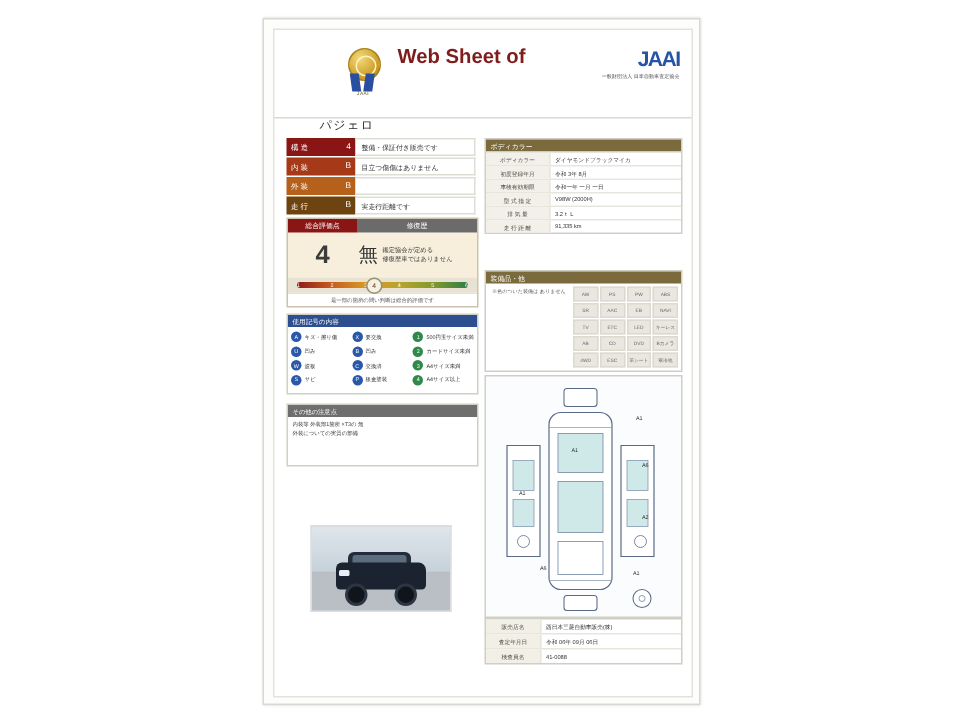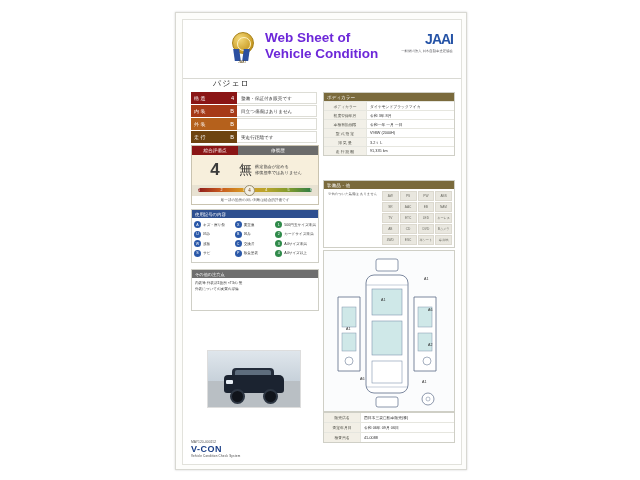--- a/index.html
+++ b/index.html
@@ -10,21 +10,21 @@
 
   
   .hdr{position:relative;height:58px;border-bottom:1px solid #d9d9d3;}
   .medal{position:absolute;left:46px;top:12px;width:26px;height:30px;}
   .medal .disc{position:absolute;left:3px;top:0;width:20px;height:20px;border-radius:50%;background:radial-gradient(circle at 35% 30%,#f4d979,#c89a23 70%,#8c6a10);border:1px solid #a8821a;}
   .medal .disc:after{content:"";position:absolute;left:4px;top:4px;width:12px;height:12px;border-radius:50%;border:1px solid #fff3c4;}
   .medal .rb{position:absolute;width:6px;height:12px;top:17px;background:#2b4fa0;}
   .medal .rb.l{left:5px;transform:skewX(8deg);}
   .medal .rb.r{left:14px;transform:skewX(-8deg);}
   .medal .cap{position:absolute;left:0;top:28px;width:26px;text-align:center;font-size:3.2px;color:#5a4410;letter-spacing:.3px;}
-  .title{position:absolute;left:82px;top:10px;color:#6d28d9;font-weight:bold;line-height:1.18;}
+  .title{position:absolute;left:82px;top:10px;color:#7f1d1d;font-weight:bold;line-height:1.18;}
   .title .l1{font-size:13.5px;}
   .title .l2{font-size:13.5px;}
   .jaai{position:absolute;right:8px;top:11px;text-align:right;}
   .jaai .mark{font-size:14px;font-weight:bold;color:#2553a6;letter-spacing:-1px;}
   .jaai .sub{font-size:3.4px;color:#55555a;margin-top:2px;line-height:1.35;}
   .modelname{position:absolute;left:10px;top:58px;font-size:8px;color:#2a2a2a;letter-spacing:1px;margin-left:20px;}
 
   
   .grades{position:absolute;left:8px;top:72px;width:126px;}
   .grow{display:flex;height:12px;margin-bottom:1px;align-items:stretch;}
@@ -112,21 +112,20 @@
 
       <div class="hdr">
         <div class="medal">
           <div class="disc"></div>
           <div class="rb l"></div>
           <div class="rb r"></div>
           <div class="cap">JAAI</div>
         </div>
         <div class="title">
           <div class="l1">Web Sheet of</div>
-          <div class="l2">Vehicle Condition</div>
         </div>
         <div class="jaai">
           <div class="mark">JAAI</div>
           <div class="sub">一般財団法人 日本自動車査定協会</div>
         </div>
       </div>
       <div class="modelname">パジェロ</div>
 
       <div class="grades">
         <div class="grow">
@@ -372,21 +371,16 @@
         <div class="drow">
           <div class="dk">査定年月日</div>
           <div class="dv">令和 06年 09月 06日</div>
         </div>
         <div class="drow">
           <div class="dk">検査員名</div>
           <div class="dv">41-0088</div>
         </div>
       </div>
 
-      <div class="footer">
-        <div class="fcode">MAY120-000152</div>
-        <div class="vcon">V-CON</div>
-        <div class="vsub">Vehicle Condition Check System</div>
-      </div>
 
     </div>
   </div>
 </div>
 
 </body></html>

